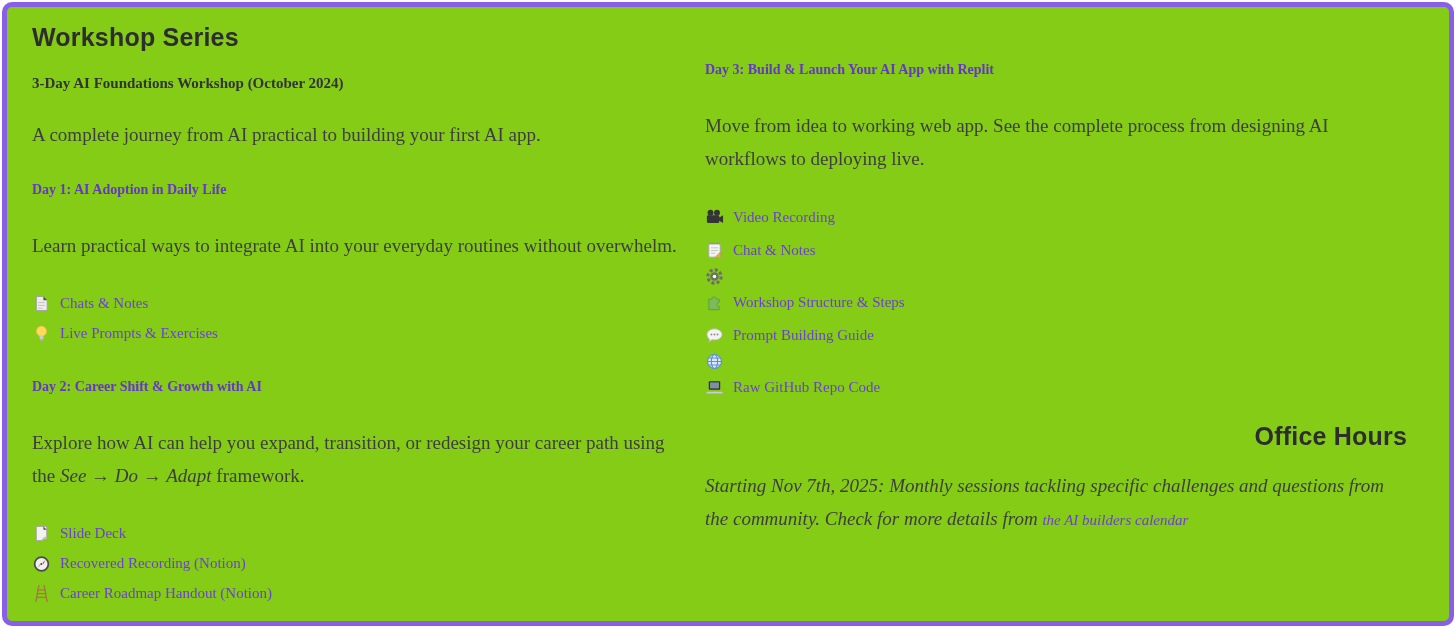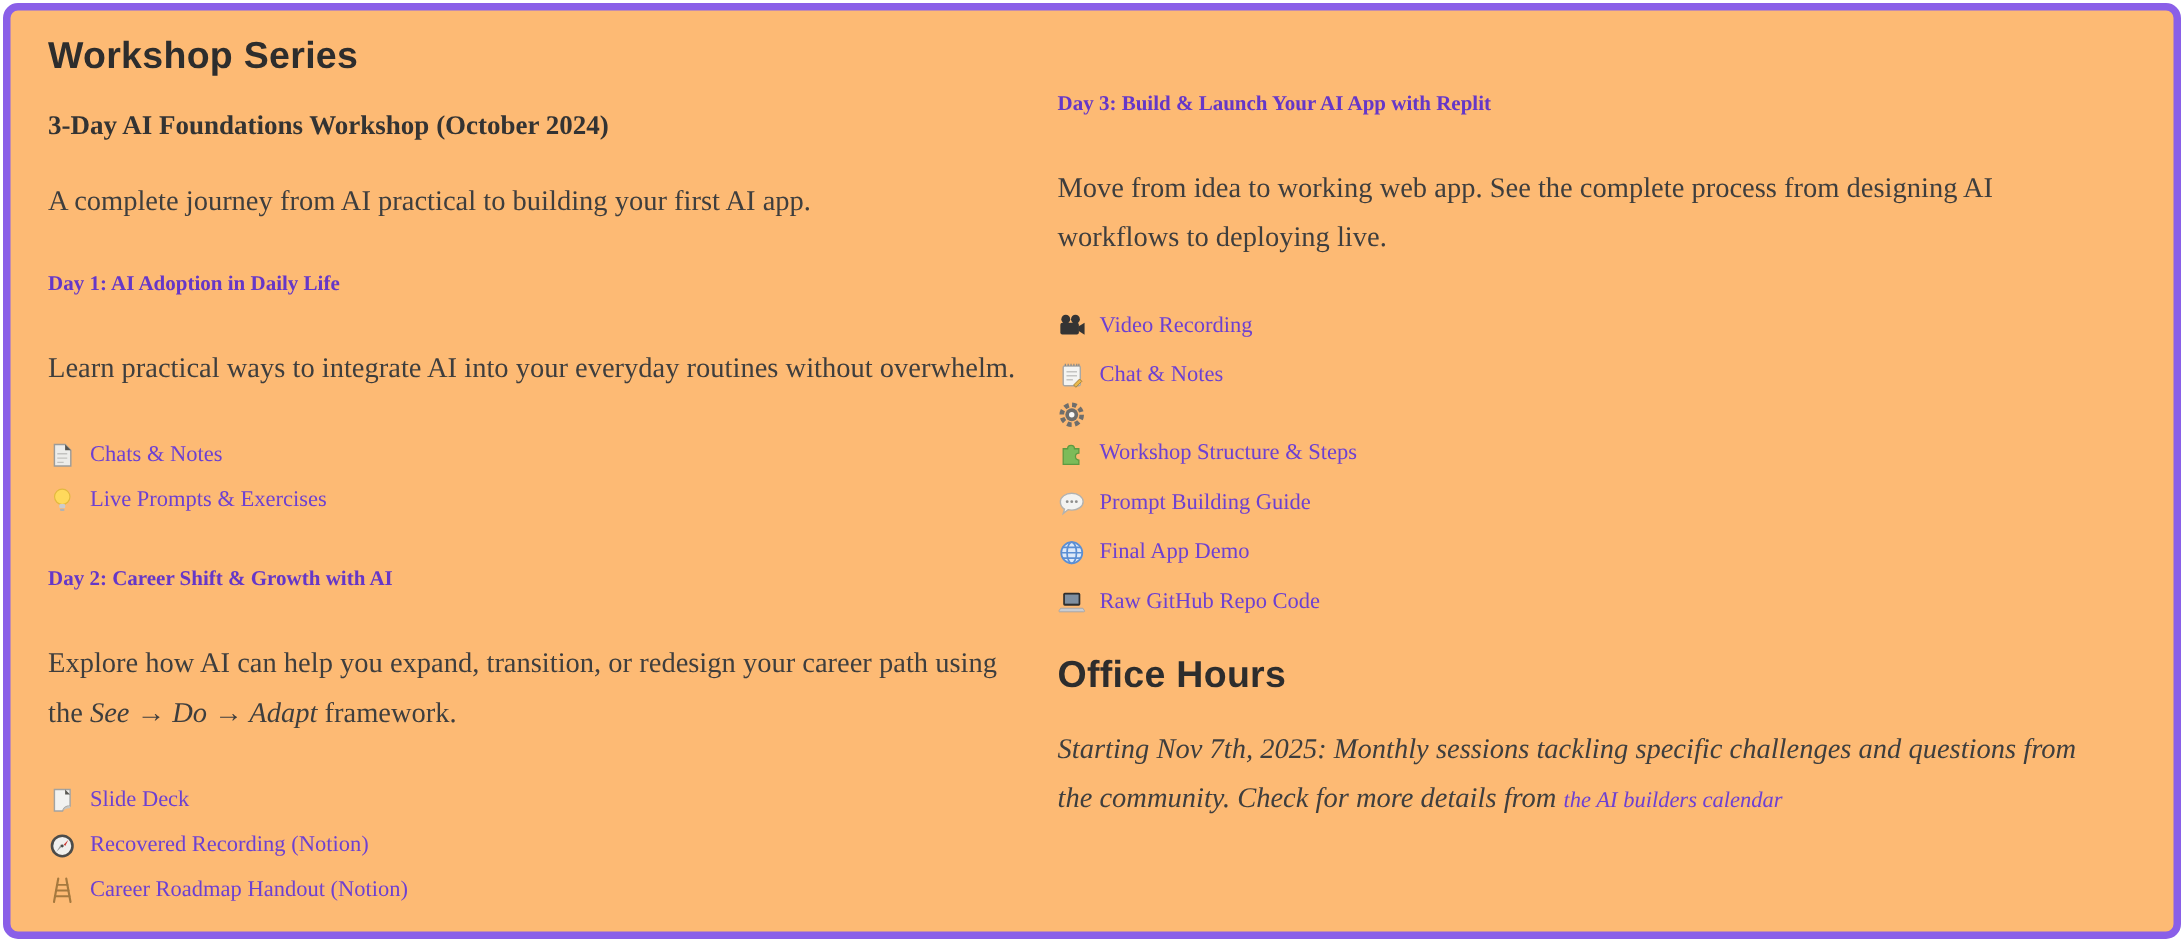--- a/index.html
+++ b/index.html
@@ -8,45 +8,45 @@
     width: 1456px; height: 628px;
     background: #ffffff;
     font-family: "Liberation Serif", "DejaVu Serif", serif;
     overflow: hidden;
   }
   .frame {
     position: absolute;
     left: 2px; top: 2px; right: 2px; bottom: 2px;
     border: 5px solid #8a5fe8;
     border-radius: 10px;
-    background: #fdba74;
+    background: #84cc16;
     padding: 14px 24px 0 25px;
     overflow: hidden;
   }
   .columns {
     display: grid;
     grid-template-columns: 655px 702px;
     column-gap: 18px;
   }
   .col { min-width: 0; }
   .col-right { padding-top: 36px; }
 
   h1.sans-heading {
     font-family: "Liberation Sans", "DejaVu Sans", sans-serif;
     font-size: 25px;
     font-weight: 700;
     color: #2d2d2d;
     letter-spacing: 0.2px;
     margin: 2px 0 18px 0;
     line-height: 29px;
   }
-  .office-title { margin: 18px 0 24px 0; }
+  .office-title { margin: 18px 0 24px 0; text-align: right; }
 
   .subtitle {
-    font-size: 18px;
+    font-size: 15px;
     font-weight: 700;
     color: #333333;
     line-height: 26px;
     margin: 0 0 22px 0;
   }
   .body-text {
     font-size: 19px;
     color: #3e3e3e;
     line-height: 33px;
     margin: 0 0 26px 0;
@@ -219,21 +219,20 @@
           <a class="link">Prompt Building Guide</a>
         </div>
         <div class="link-row">
           <span class="icon">
             <svg viewBox="0 0 20 20" fill="none" stroke="#5b8fd4" stroke-width="1.2">
                 <circle cx="10" cy="10" r="7.4" fill="#dde9f8"></circle>
                 <ellipse cx="10" cy="10" rx="3.3" ry="7.4"></ellipse>
                 <path d="M2.6 10h14.8M3.7 6.3h12.6M3.7 13.7h12.6"></path>
               </svg>
           </span>
-          <a class="link">Final App Demo</a>
         </div>
         <div class="link-row">
           <span class="icon">
             <svg viewBox="0 0 20 20">
                 <rect x="4" y="3.4" width="12" height="9" rx="1.1" fill="#2e2e2e"></rect>
                 <rect x="5.2" y="4.6" width="9.6" height="6.4" fill="#7f8fa0"></rect>
                 <path d="M2.2 14.2h15.6l1.1 1.7c.3.4 0 .8-.5.8H1.6c-.5 0-.8-.4-.5-.8z" fill="#c9ccd1" stroke="#9fa3a9" stroke-width="0.6"></path>
               </svg>
           </span>
           <a class="link">Raw GitHub Repo Code</a>

